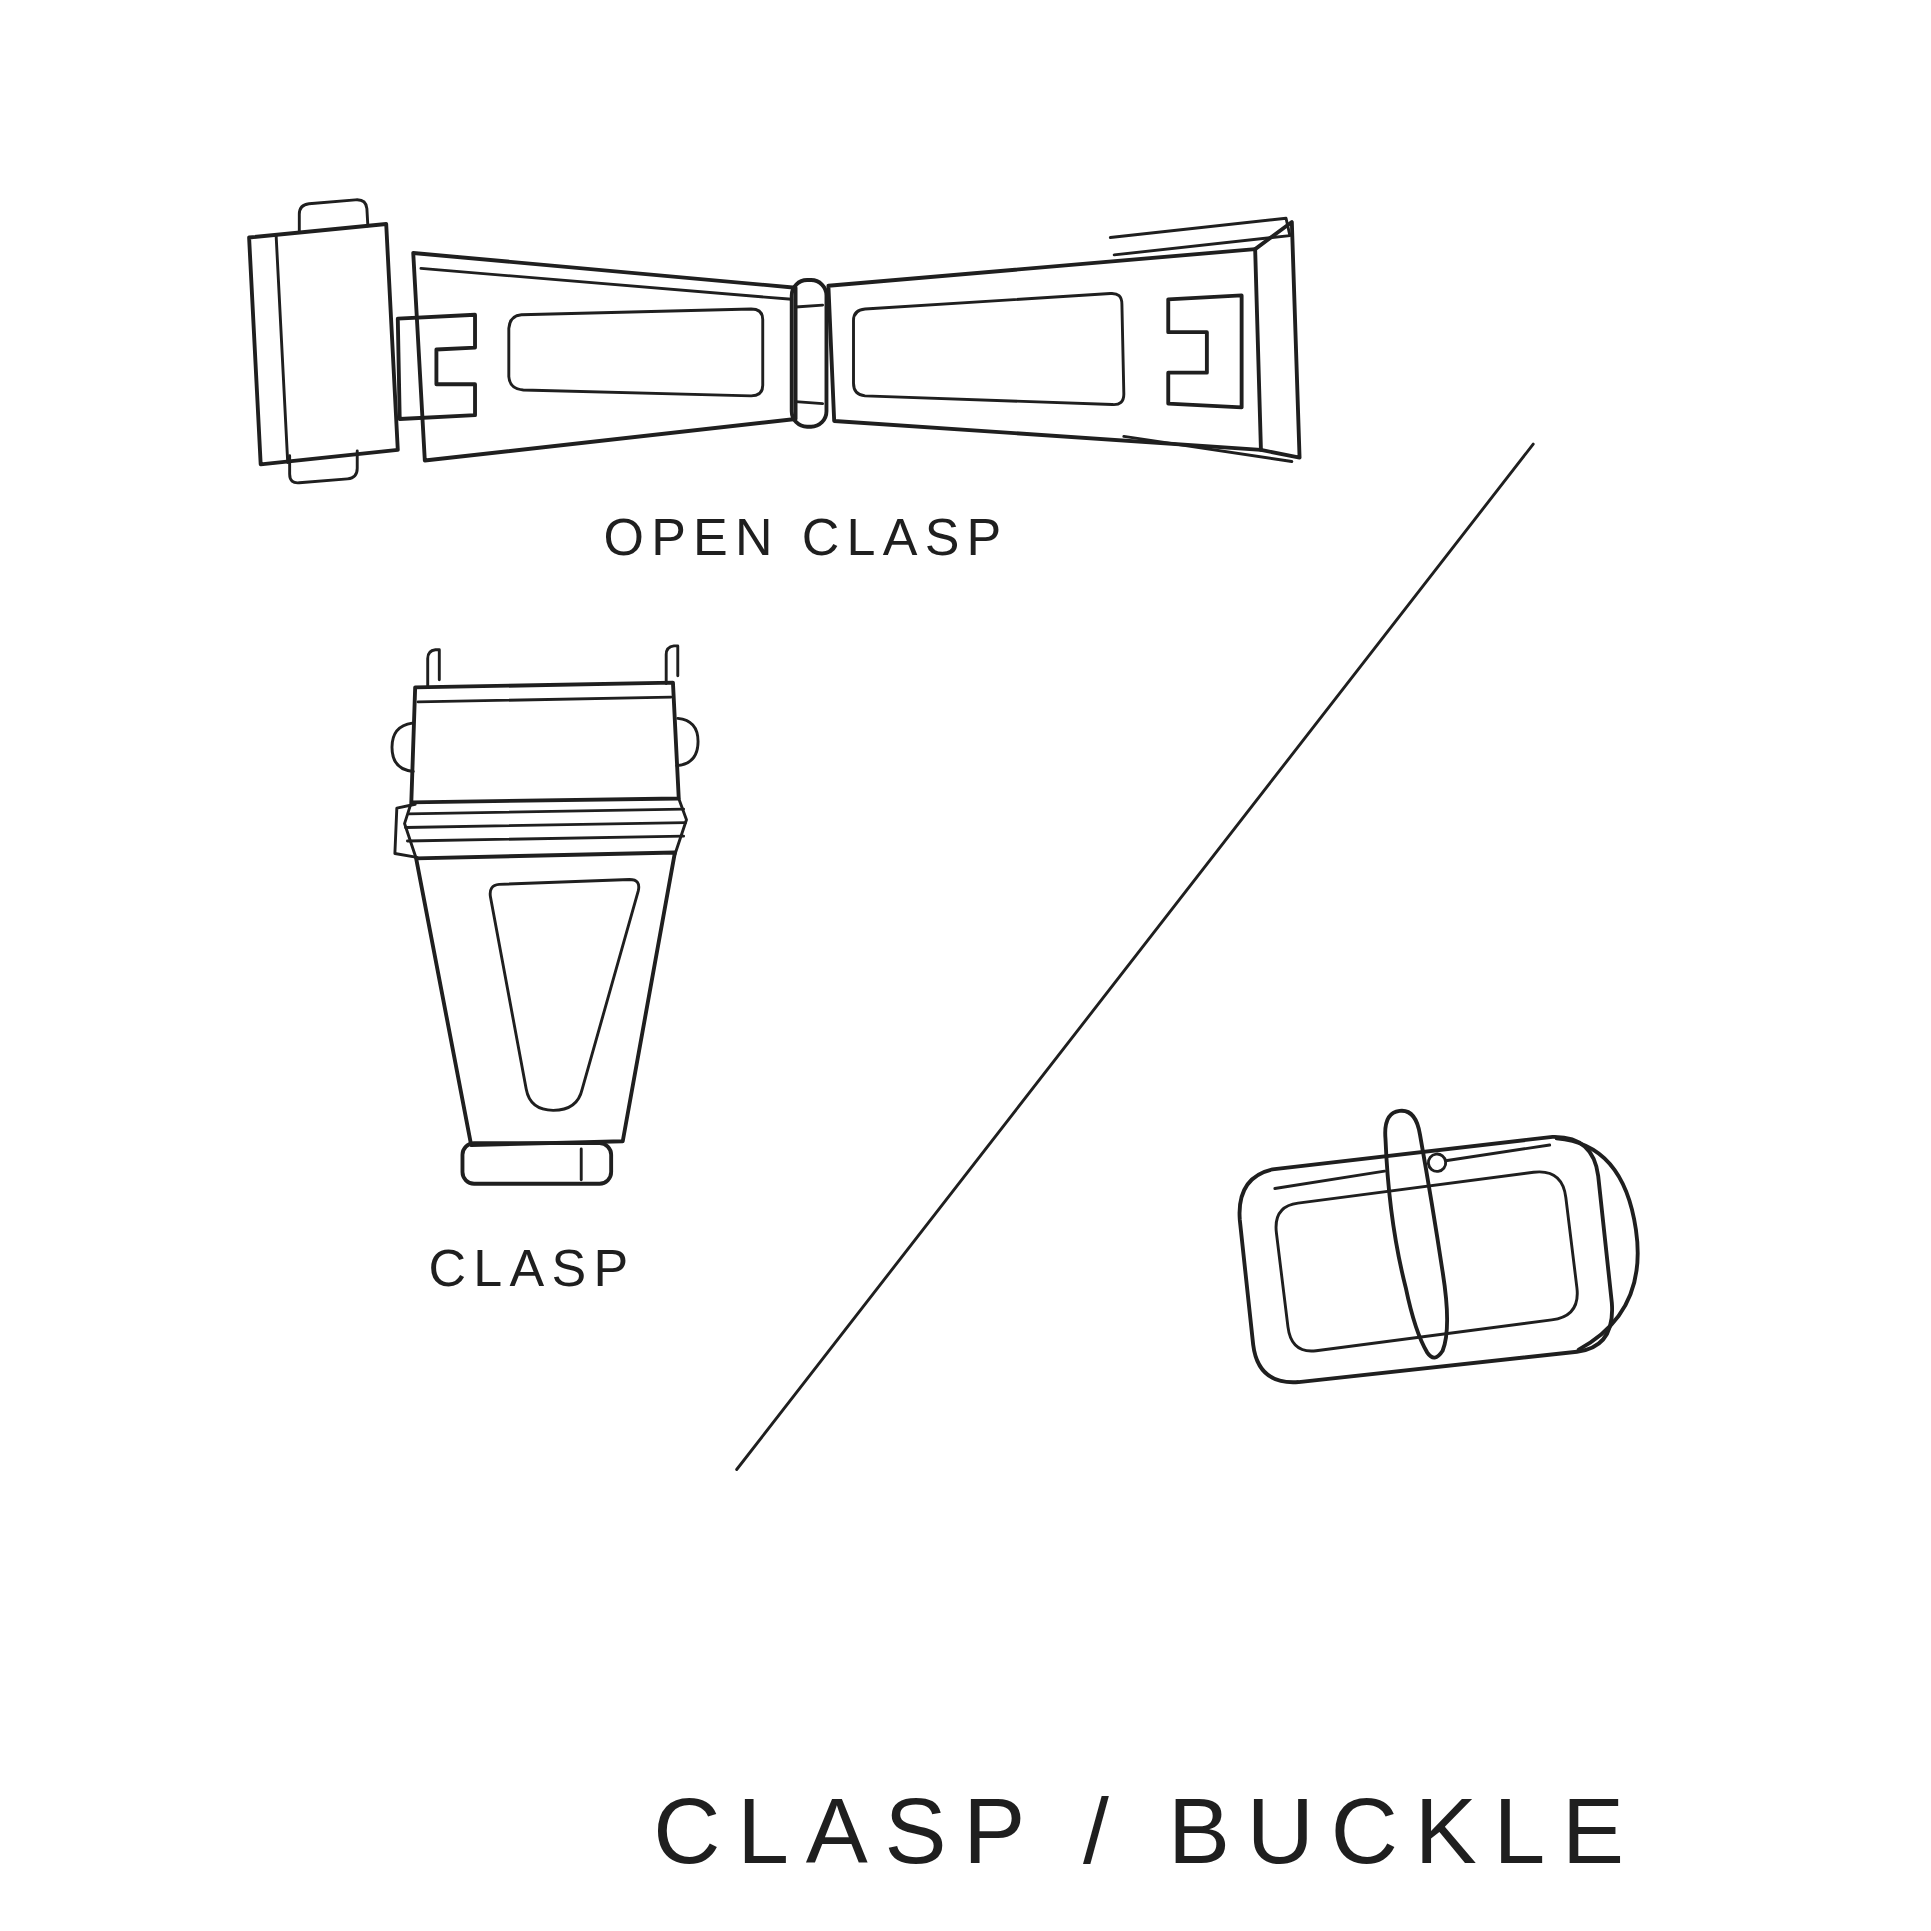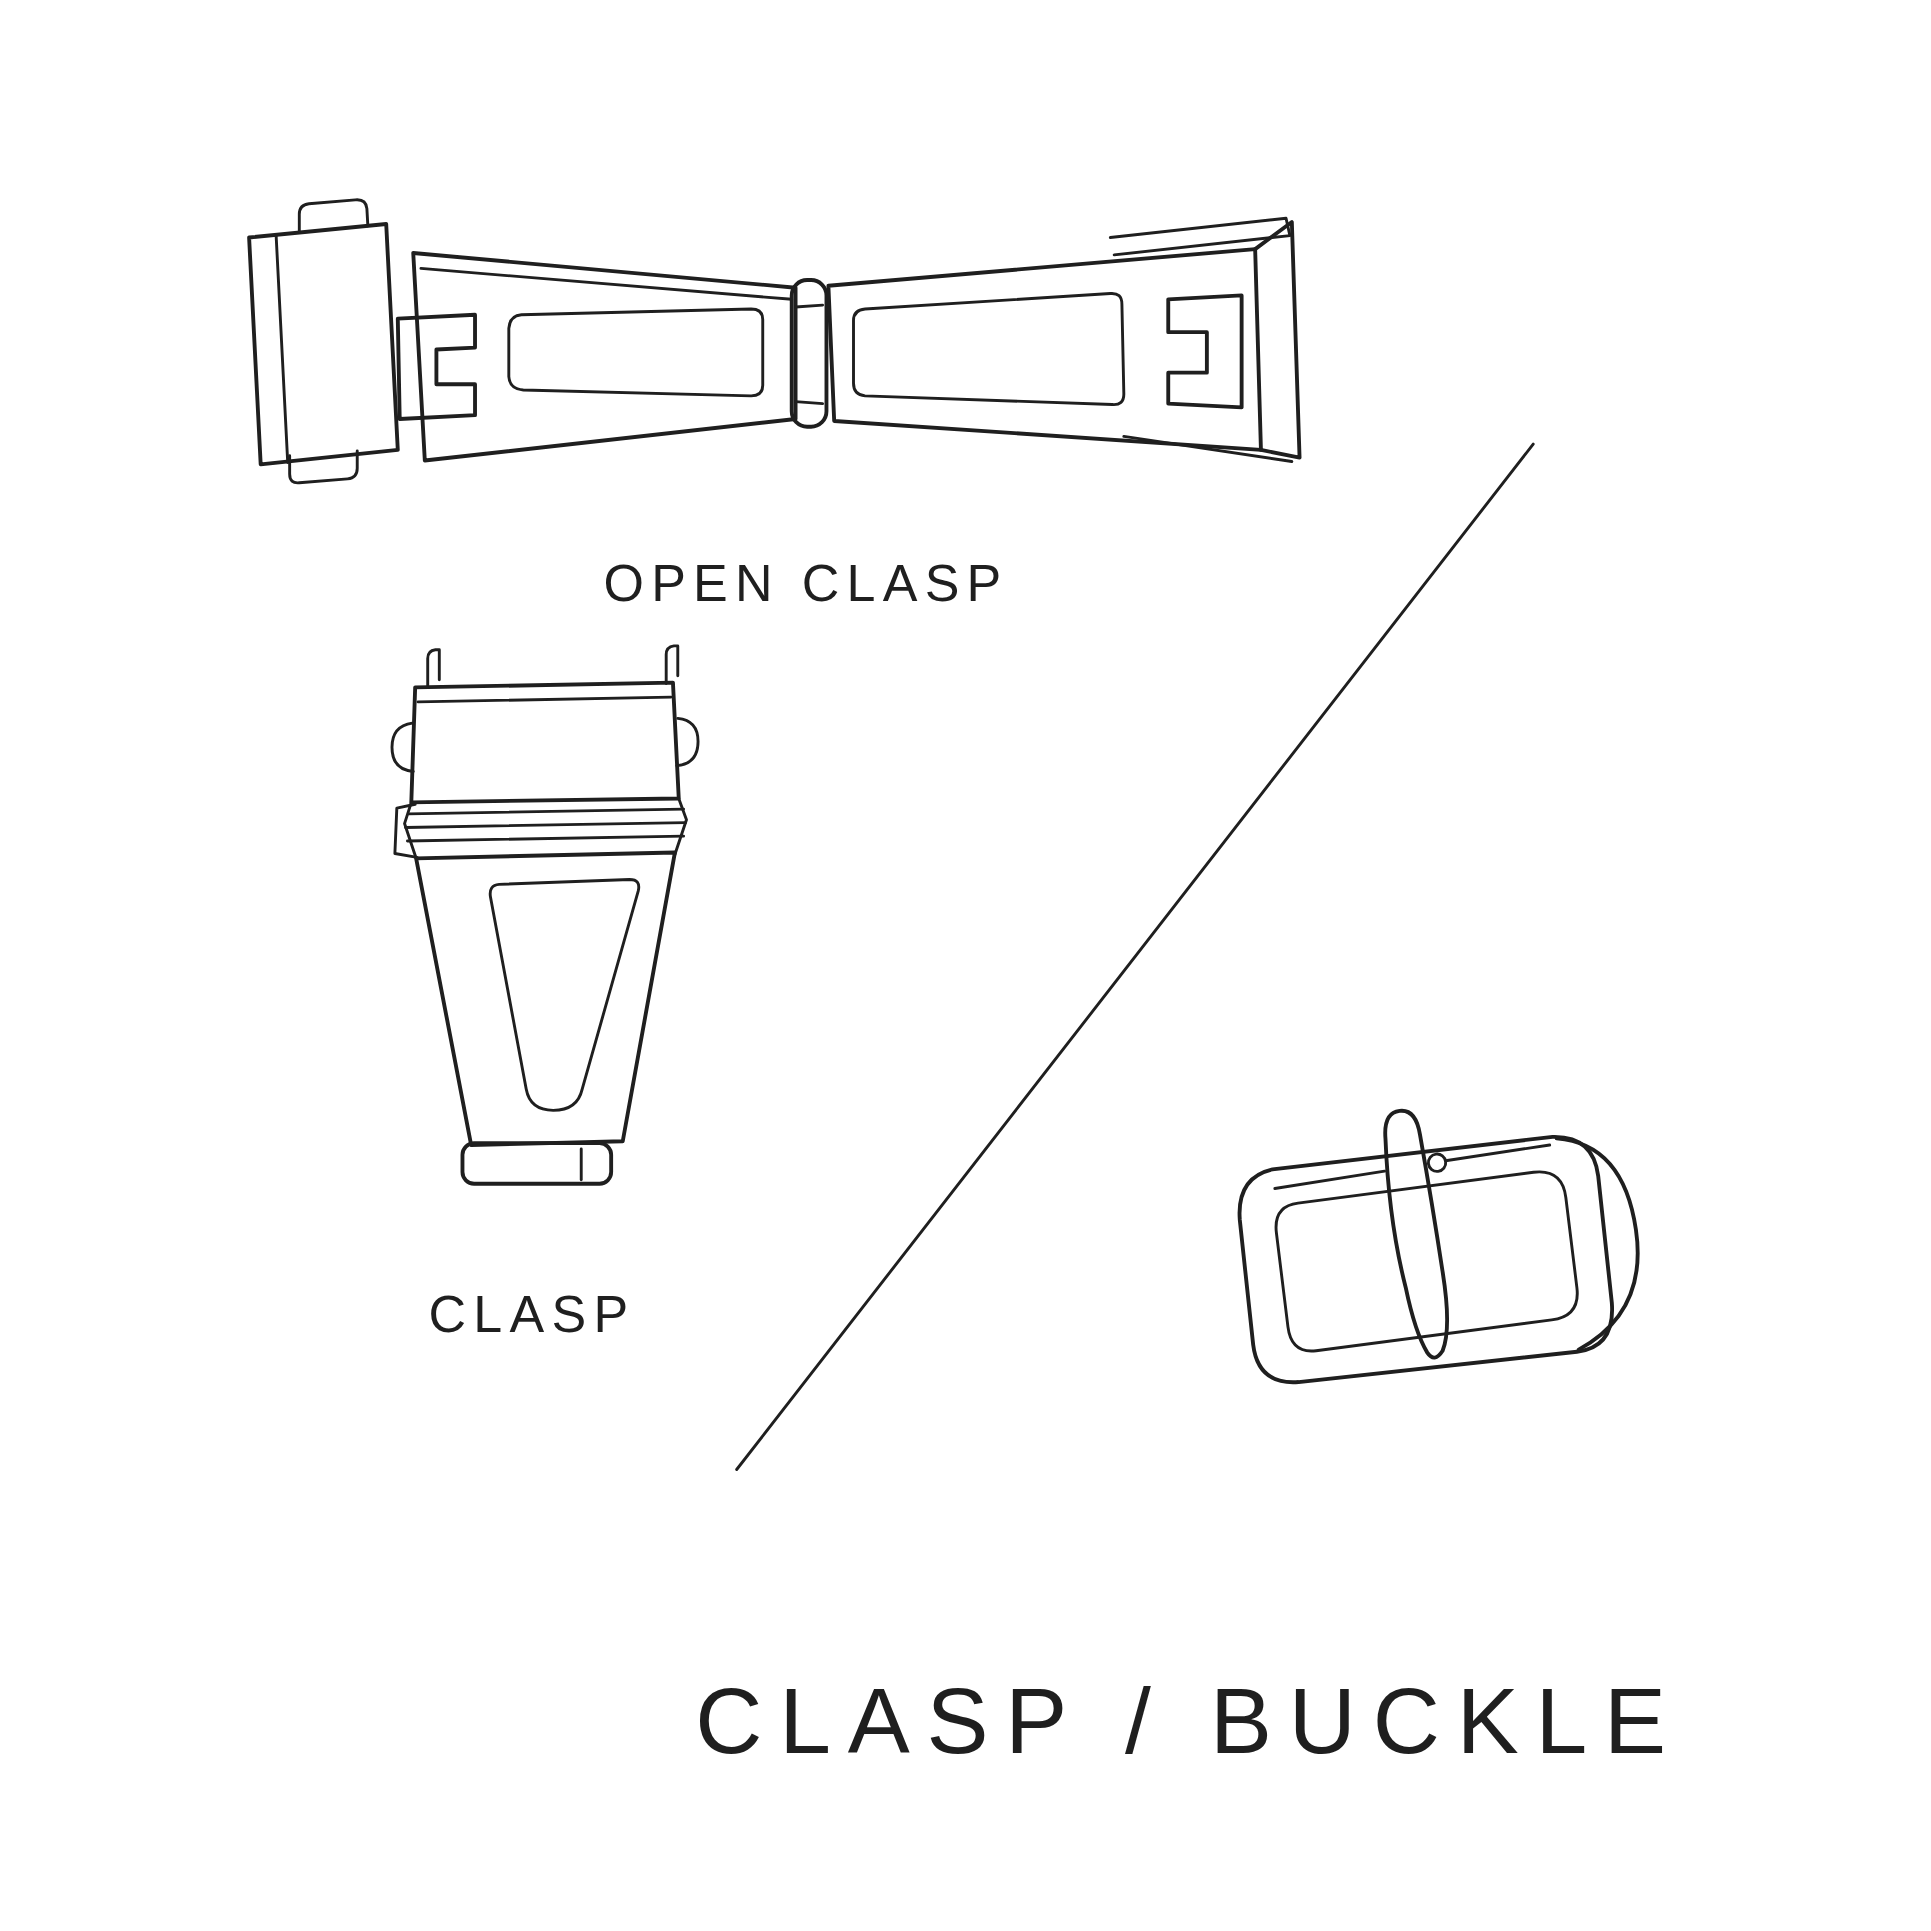--- a/index.html
+++ b/index.html
@@ -15,21 +15,20 @@
   .stroke  { fill: none; stroke: var(--ink); stroke-width: 4; stroke-linejoin: round; stroke-linecap: round; }
   .stroke-thin { fill: none; stroke: var(--ink); stroke-width: 3; stroke-linejoin: round; stroke-linecap: round; }
   .caption {
     position: absolute;
     transform: translateX(-50%);
     color: var(--ink);
     font-size: 52px;
     font-weight: 400;
     letter-spacing: 0.14em;
     white-space: nowrap;
-    margin-top: 46px;
   }
   .title {
     position: absolute;
     transform: translateX(-50%);
     color: var(--ink);
     font-size: 93px;
     font-weight: 500;
     letter-spacing: 0.18em;
     white-space: nowrap;
   }
@@ -113,16 +112,16 @@
       <path class="stroke-thin" d="M1509,1205 L1618,1202"></path>
 
       <path class="stroke" d="M1450,1175 Q1443,1260 1452,1330 Q1456,1378 1466,1400 Q1472,1412 1482,1400 Q1494,1378 1492,1320 Q1490,1250 1486,1175 Q1485,1148 1468,1148 Q1451,1148 1450,1175 Z"></path>
     </g>
   </svg>
 
   <div class="caption" style="left:806px; top:507px;">OPEN CLASP</div>
 
   <div class="caption" style="left:532px; top:1238px;">CLASP</div>
 
-  <div class="title" style="left:1147px; top:1668px;margin-left:42px;">CLASP / BUCKLE</div>
+  <div class="title" style="left:1147px; top:1778px;">CLASP / BUCKLE</div>
 
 </div>
 
 
 </body></html>

